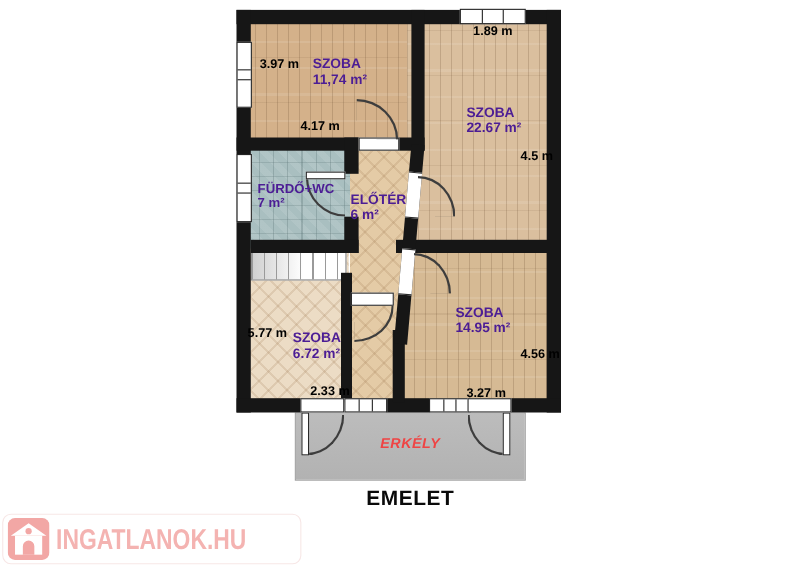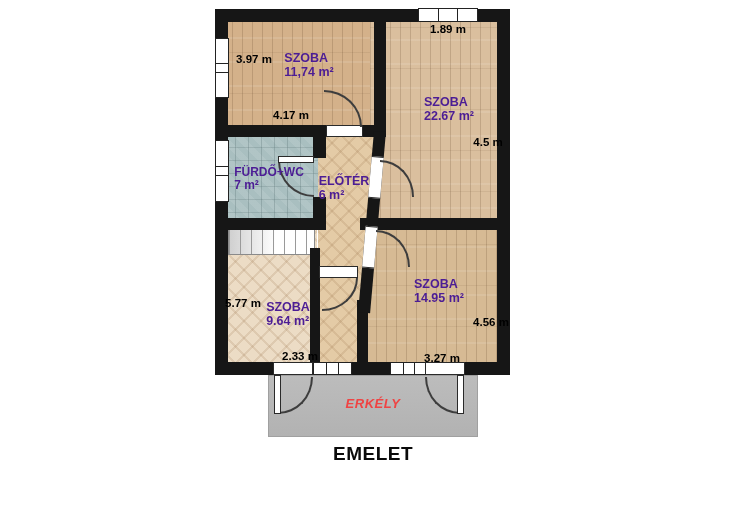--- a/index.html
+++ b/index.html
@@ -143,29 +143,41 @@
   <div class="abs room-label" style="left:344px;top:188px;">
     <div>ELŐTÉR</div>
     <div>6 m²</div>
   </div>
   <div class="abs room-label" style="left:439px;top:291px;">
     <div>SZOBA</div>
     <div>14.95 m²</div>
   </div>
   <div class="abs room-label" style="left:288px;top:314px;">
     <div>SZOBA</div>
-    <div>9.64 m²</div>
+    <div>6.72 m²</div>
   </div>
 
   <div class="abs dim" style="left:254px;top:59px;">3.97 m</div>
   <div class="abs dim" style="left:291px;top:115px;">4.17 m</div>
   <div class="abs dim" style="left:448px;top:29px;">1.89 m</div>
   <div class="abs dim" style="left:488px;top:142px;">4.5 m</div>
   <div class="abs dim" style="left:243px;top:303px;">5.77 m</div>
   <div class="abs dim" style="left:300px;top:356px;">2.33 m</div>
   <div class="abs dim" style="left:442px;top:358px;">3.27 m</div>
   <div class="abs dim" style="left:491px;top:322px;">4.56 m</div>
 
   <div class="abs balcony-label" style="left:373px;top:403px;">ERKÉLY</div>
   <div class="abs floor-title" style="left:373px;top:454px;">EMELET</div>
 
+  <div class="abs brandbox" style="left:2px;top:467px;">
+    <span style="display:inline-block;width:38px;height:38px;">
+      <svg width="38" height="38" viewBox="0 0 40 40" aria-hidden="true">
+        <rect width="40" height="40" rx="7" fill="#f2a7a5"></rect>
+        <path d="M20 5 L37 17 L3 17 Z" fill="#ffffff"></path>
+        <rect x="7" y="17" width="26" height="18" fill="#ffffff"></rect>
+        <circle cx="20" cy="12.5" r="3" fill="#f2a7a5"></circle>
+        <path d="M14.5 35 L14.5 27 A5.5 5.5 0 0 1 25.5 27 L25.5 35 Z" fill="#f2a7a5"></path>
+      </svg>
+    </span>
+    <span class="brandtext">INGATLANOK.HU</span>
+  </div>
 
 </div>
 
 </body></html>

